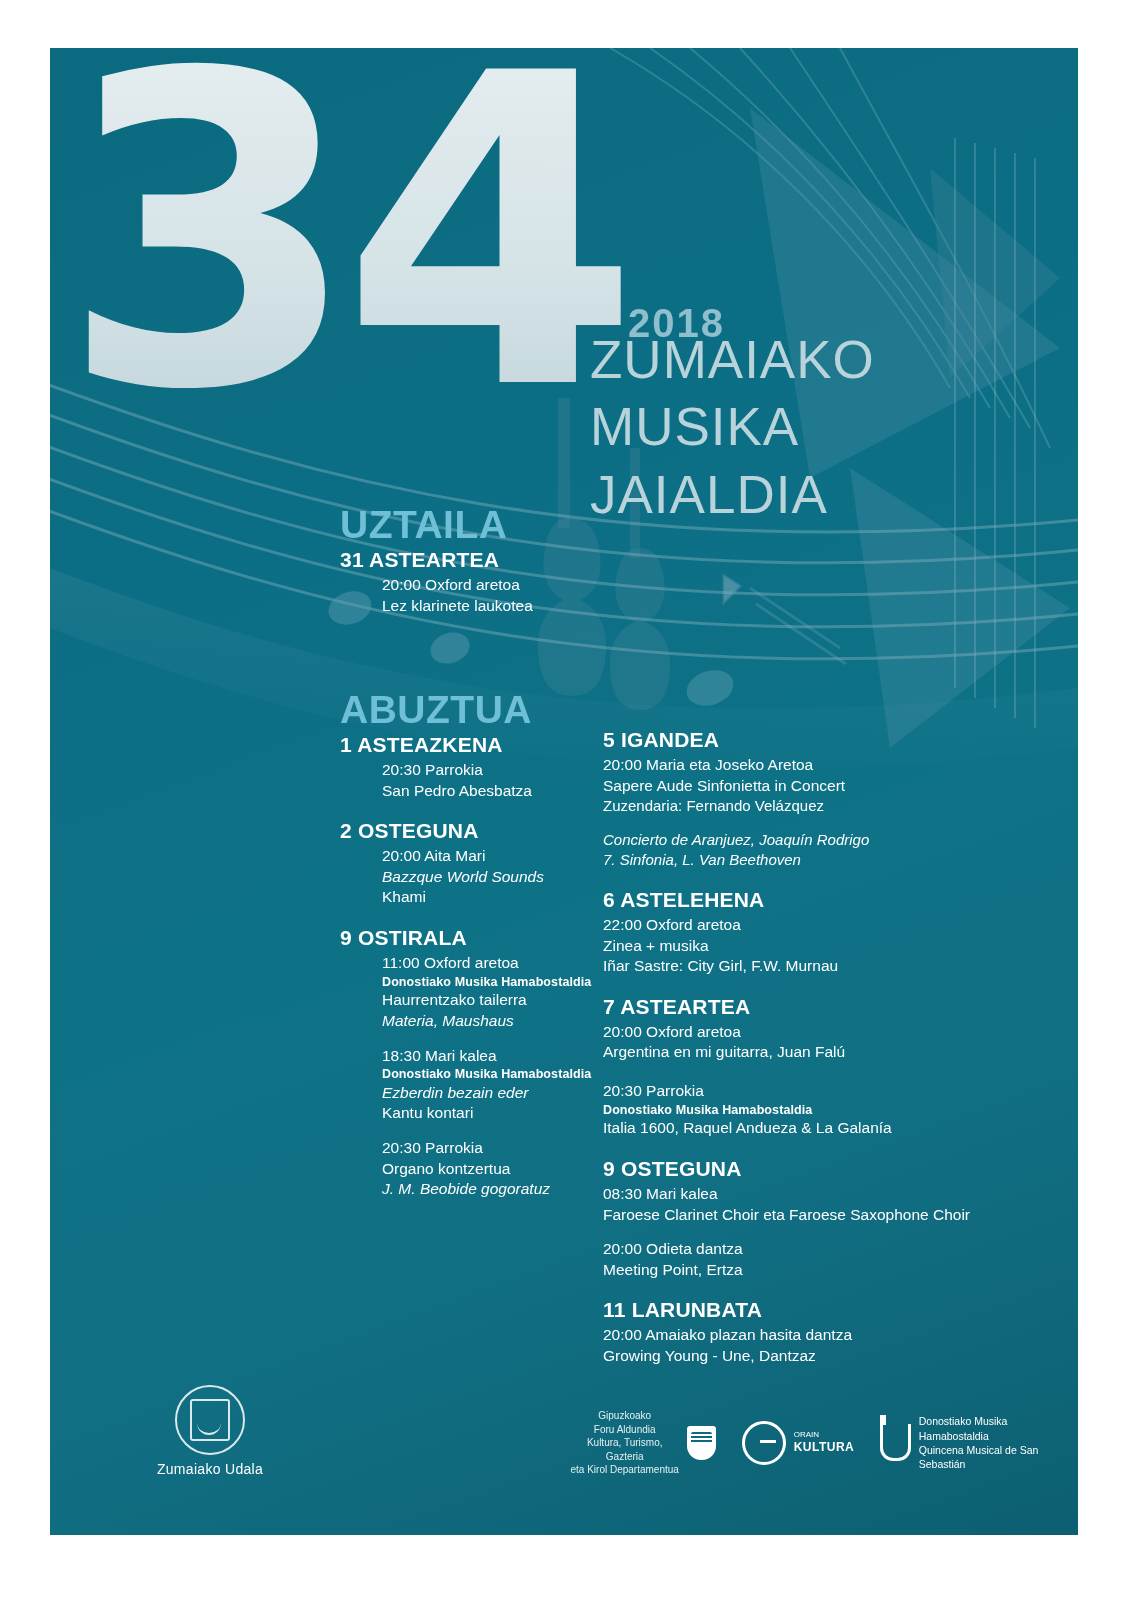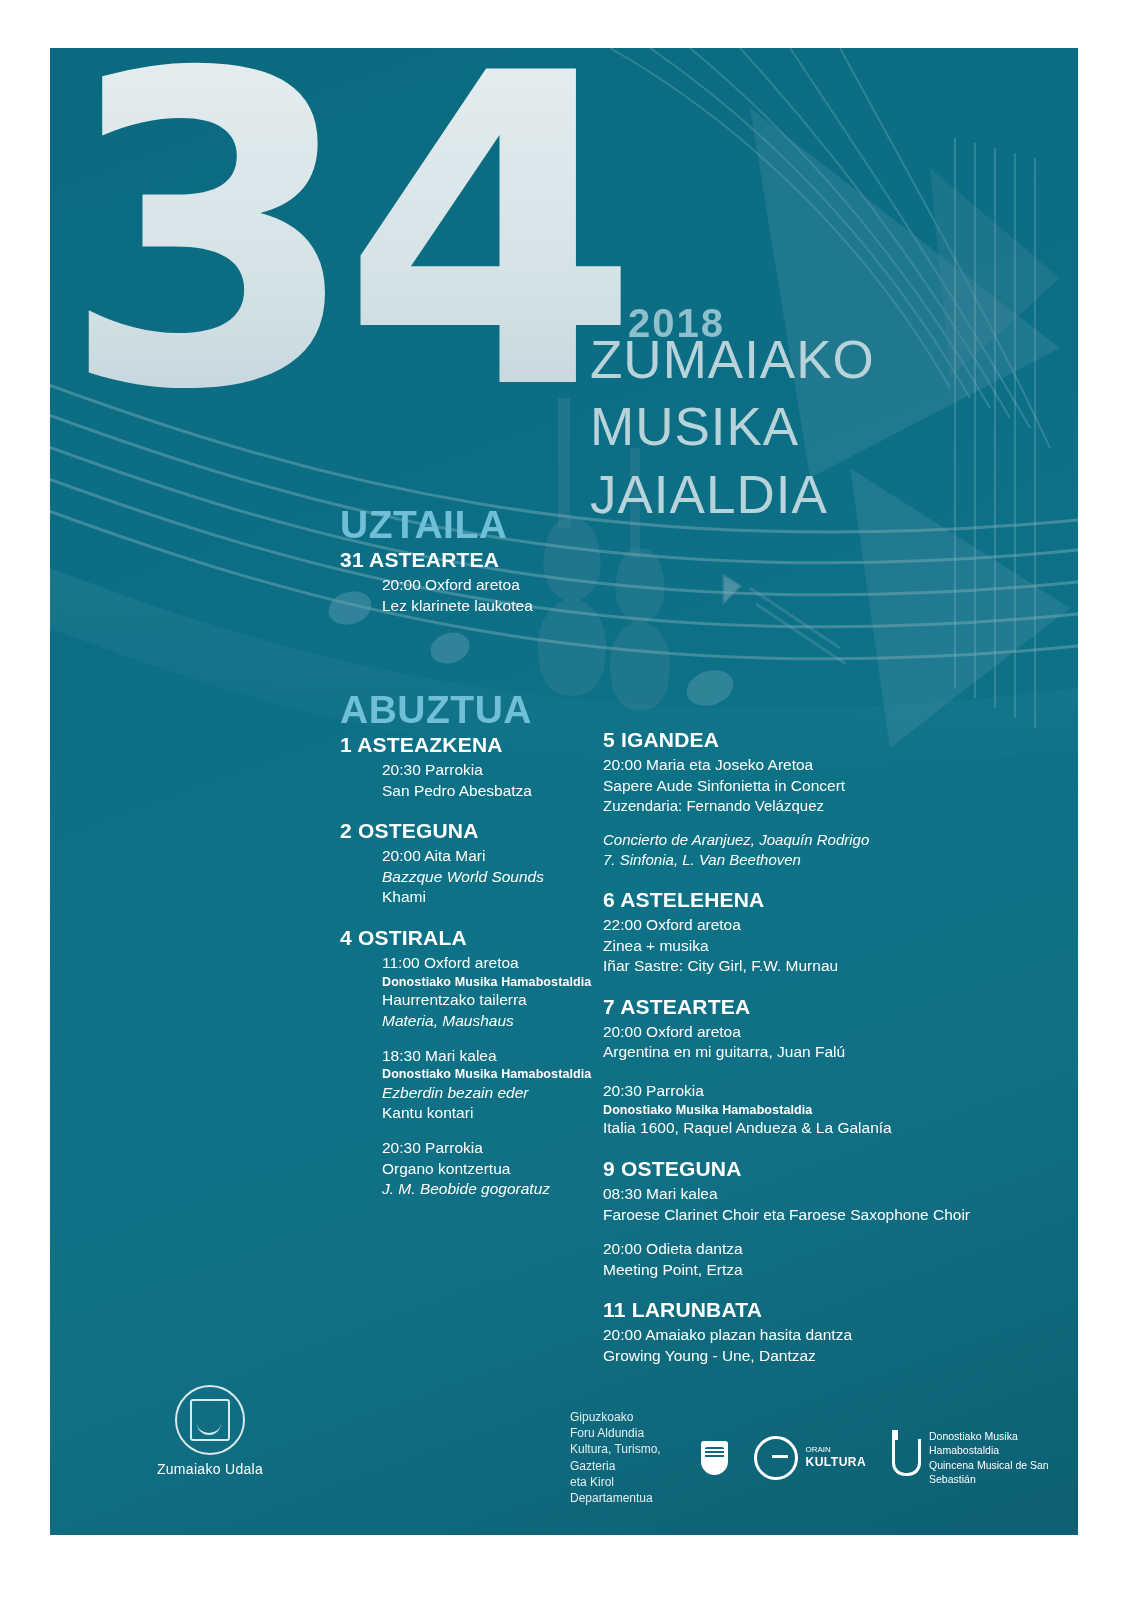--- a/index.html
+++ b/index.html
@@ -133,21 +133,21 @@
   .udala .crest:after {
     content: "";
     position: absolute; left: 20px; top: 36px; width: 24px; height: 10px;
     border-bottom: 2px solid #dbe9ec;
     border-radius: 0 0 12px 12px;
   }
   .udala .name { font-size: 14px; font-weight: 400; letter-spacing: .3px; }
 
   .logos { position: absolute; left: 520px; top: 24px; display: flex; align-items: center; gap: 26px; color: #fff; }
   .logo-blk { display: flex; align-items: center; gap: 8px; }
-  .gip-text { font-size: 12px; line-height: 1.35; text-align: left; color: #e4eff1; }
+  .gip-text { font-size: 10px; line-height: 1.35; text-align: center; color: #e4eff1; }
   .gip-shield {
     width: 30px; height: 34px; background: #ffffff;
     border-radius: 3px 3px 14px 14px;
     position: relative;
   }
   .gip-shield:after {
     content: "";
     position: absolute; left: 4px; top: 6px; right: 4px; height: 12px;
     background: repeating-linear-gradient(180deg,#0b6a80 0 2px, #ffffff 2px 4px);
     border-radius: 2px;
@@ -290,21 +290,21 @@
         <div class="entry">
           <div class="day">2 OSTEGUNA</div>
           <div class="lines">
             <div class="ln">20:00  Aita Mari</div>
             <div class="ln it">Bazzque World Sounds</div>
             <div class="ln">Khami</div>
           </div>
         </div>
 
         <div class="entry">
-          <div class="day">4 OSTIRALA</div>
+          <div class="day">9 OSTIRALA</div>
           <div class="lines">
             <div class="ln">11:00 Oxford aretoa</div>
             <div class="ln small">Donostiako Musika Hamabostaldia</div>
             <div class="ln">Haurrentzako tailerra</div>
             <div class="ln it">Materia, Maushaus</div>
             <div class="gap"></div>
             <div class="ln">18:30 Mari kalea</div>
             <div class="ln small">Donostiako Musika Hamabostaldia</div>
             <div class="ln it">Ezberdin bezain eder</div>
             <div class="ln">Kantu kontari</div>

